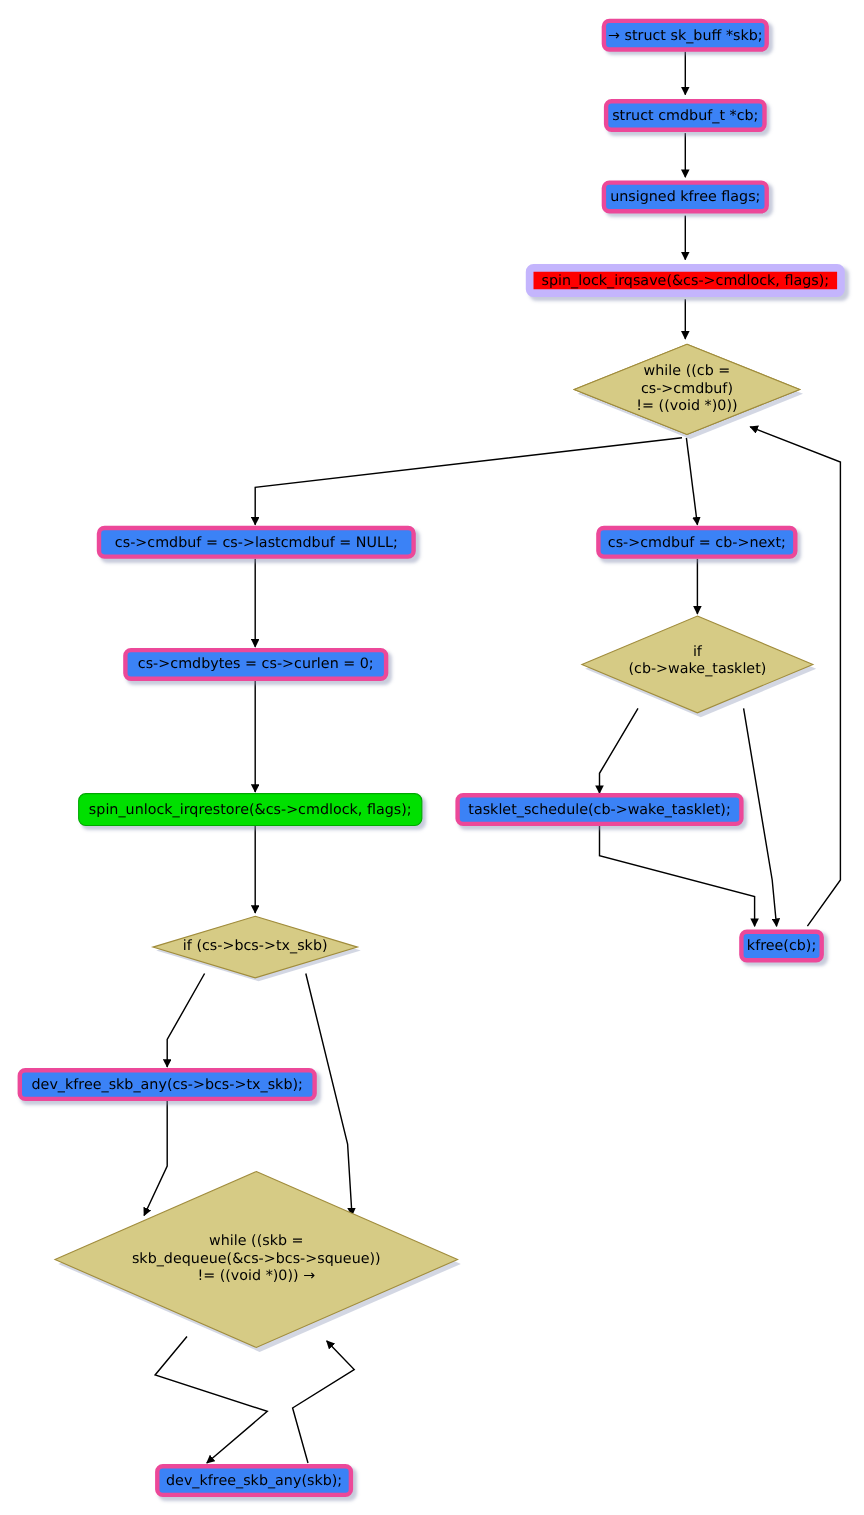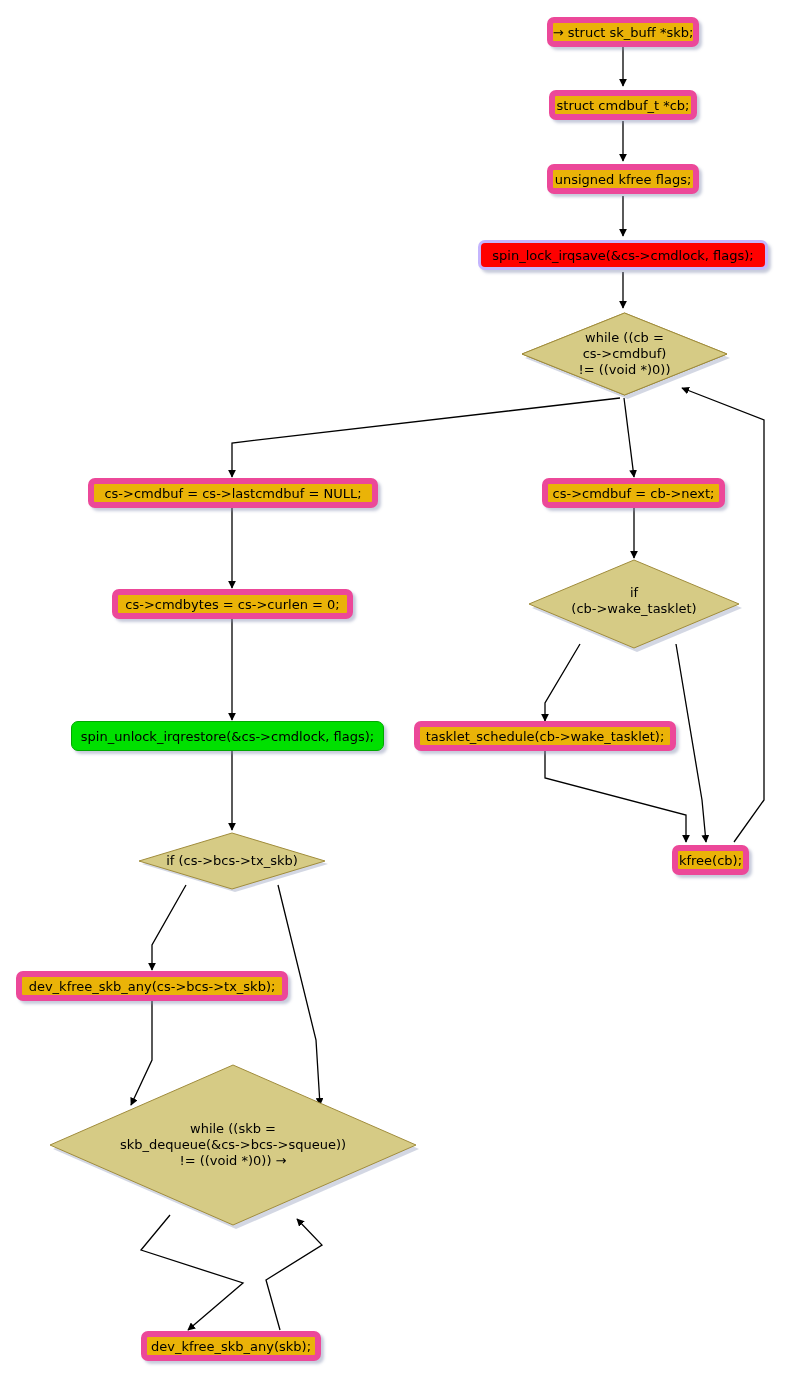--- a/index.html
+++ b/index.html
@@ -27,33 +27,33 @@
   .node {
     position: absolute;
     box-sizing: border-box;
     display: flex;
     align-items: center;
     justify-content: center;
     text-align: center;
     z-index: 3;
   }
   .rect {
-    border: 6px solid #ec4899;
+    border: 4px solid #ec4899;
     border-radius: 7px;
-    background: #eab308;
+    background: #3b82f6;
     color: #000000;
     font-size: 13px;
     line-height: 15px;
     padding: 4px 8px;
     box-shadow: 3px 3px 3px rgba(130,140,175,0.45);
     white-space: nowrap;
   }
   .rect.red {
     background: #ff0000;
-    border: 3px solid #c4b5fd;
+    border: 7px solid #c4b5fd;
   }
   .rect.green {
     background: #00e000;
     border: 1px solid #00a800;
   }
   .diamond-wrap {
     position: absolute;
     z-index: 3;
   }
   .diamond-wrap svg {
@@ -160,21 +160,21 @@
   </div>
 
   <div class="node rect" style="left:88px; top:478px; width:290px; height:30px;">
     <span>cs-&gt;cmdbuf = cs-&gt;lastcmdbuf = NULL;</span>
   </div>
 
   <div class="node rect" style="left:542px; top:478px; width:183px; height:30px;">
     <span>cs-&gt;cmdbuf = cb-&gt;next;</span>
   </div>
 
-  <div class="node rect" style="left:112px; top:589px; width:241px; height:30px;">
+  <div class="node rect" style="left:112px; top:589px; width:241px; height:30px;align-items:flex-end;">
     <span>cs-&gt;cmdbytes = cs-&gt;curlen = 0;</span>
   </div>
 
   <div class="diamond-wrap" style="left:528px; top:557px; width:212px; height:88px;">
     <svg width="212" height="88" viewBox="0 0 212 88" xmlns="http://www.w3.org/2000/svg">
       <polygon points="109,7 214,51 109,95 4,51" fill="rgba(130,140,175,0.35)" stroke="none"></polygon>
       <polygon points="106,3 211,47 106,91 1,47" fill="#d6cb85" stroke="#a08c3c" stroke-width="1"></polygon>
     </svg>
     <div class="diamond-label">if
 (cb-&gt;wake_tasklet)</div>

